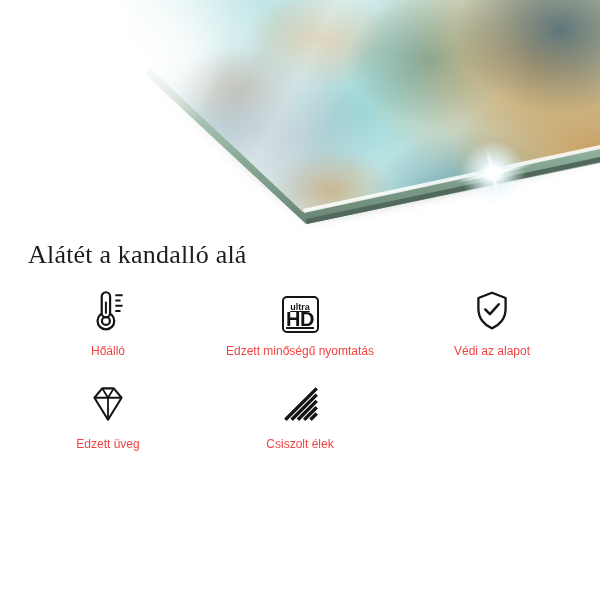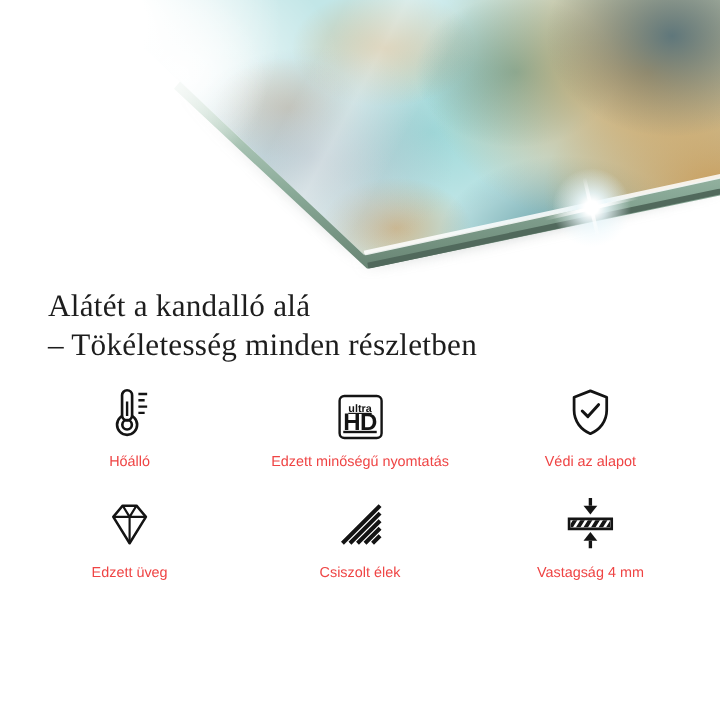--- a/index.html
+++ b/index.html
@@ -49,21 +49,21 @@
       linear-gradient(115deg, rgba(255,255,255,.9) 0%, rgba(255,255,255,0) 18%);}
 
   .sparkle{position:absolute;left:453px;top:133px;width:80px;height:80px;pointer-events:none;}
   .sparkle .glow{position:absolute;inset:0;
     background:radial-gradient(circle,#fff 0 10%,rgba(235,248,252,.85) 22%,rgba(235,248,252,0) 58%);}
   .sparkle .arm{position:absolute;background:linear-gradient(to right,rgba(255,255,255,0),#fff 42% 58%,rgba(255,255,255,0));}
   .sparkle .arm-long{left:0;top:38.5px;width:80px;height:3px;transform:rotate(-13deg);}
   .sparkle .arm-short{left:14px;top:39px;width:52px;height:2.5px;transform:rotate(77deg);}
 
   
-  .content{padding:0 40px;}
+  .content{padding:0 28px;}
   .heading{margin:6px 0 0;font-family:"Liberation Serif","DejaVu Serif",serif;font-weight:400;
     font-size:26px;line-height:33px;color:#1d1d1d;letter-spacing:.2px;}
   .heading span{display:block;}
   .description{margin:12px 0 0;max-width:528px;font-size:13.5px;line-height:24px;color:#3e3e3e;}
 
   
   .features{margin-top:16px;padding:0 12px;display:grid;grid-template-columns:repeat(3,1fr);row-gap:22px;}
   .feature{display:flex;flex-direction:column;align-items:center;}
   .icon-box{height:46px;display:flex;align-items:flex-end;justify-content:center;}
   .feature-label{margin-top:11px;font-size:12px;color:#ef4444;white-space:nowrap;}
@@ -90,21 +90,20 @@
     <div class="sparkle">
       <div class="glow"></div>
       <div class="arm arm-long"></div>
       <div class="arm arm-short"></div>
     </div>
   </div>
 
   <div class="content">
     <h1 class="heading">
       <span>Alátét a kandalló alá</span>
-      <span>– Tökéletesség minden részletben</span>
     </h1>
   </div>
 
   <div class="features">
 
     <div class="feature">
       <div class="icon-box">
         <svg class="ic" width="46" height="46" viewBox="0 0 44 44" fill="none">
           <circle cx="20" cy="32.5" r="8" stroke="#141414" stroke-width="2.2"></circle>
           <rect x="16" y="5" width="8" height="24" rx="4" fill="#ffffff" stroke="#141414" stroke-width="2.2"></rect>
@@ -148,35 +147,15 @@
 
     <div class="feature">
       <div class="icon-box">
         <svg class="ic" width="46" height="46" viewBox="0 0 44 44" fill="none">
           <path d="M8 38 38 8 M14 38 38 14 M20 38 38 20 M26 38 38 26 M32 38 38 32" stroke="#141414" stroke-width="3.4"></path>
         </svg>
       </div>
       <div class="feature-label">Csiszolt élek</div>
     </div>
 
-    <div class="feature">
-      <div class="icon-box">
-        <svg class="ic" width="46" height="46" viewBox="0 0 44 44" fill="none">
-          <defs>
-              <clipPath id="tkclip">
-                <rect x="6.2" y="19.7" width="31.6" height="5.6"></rect>
-              </clipPath>
-            </defs>
-          <path d="M22 2 V8" stroke="#141414" stroke-width="2.8"></path>
-          <path d="M16.5 8 h11 L22 15 Z" fill="#141414"></path>
-          <path d="M22 42 V36" stroke="#141414" stroke-width="2.8"></path>
-          <path d="M16.5 36 h11 L22 29 Z" fill="#141414"></path>
-          <rect x="5" y="18.5" width="34" height="8" stroke="#141414" stroke-width="2.2"></rect>
-          <g clip-path="url(#tkclip)">
-            <path d="M4 29 12 16 M10 29 18 16 M16 29 24 16 M22 29 30 16 M28 29 36 16 M34 29 42 16" stroke="#141414" stroke-width="3.2"></path>
-          </g>
-        </svg>
-      </div>
-      <div class="feature-label">Vastagság 4 mm</div>
-    </div>
 
   </div>
 </div>
 
 </body></html>

